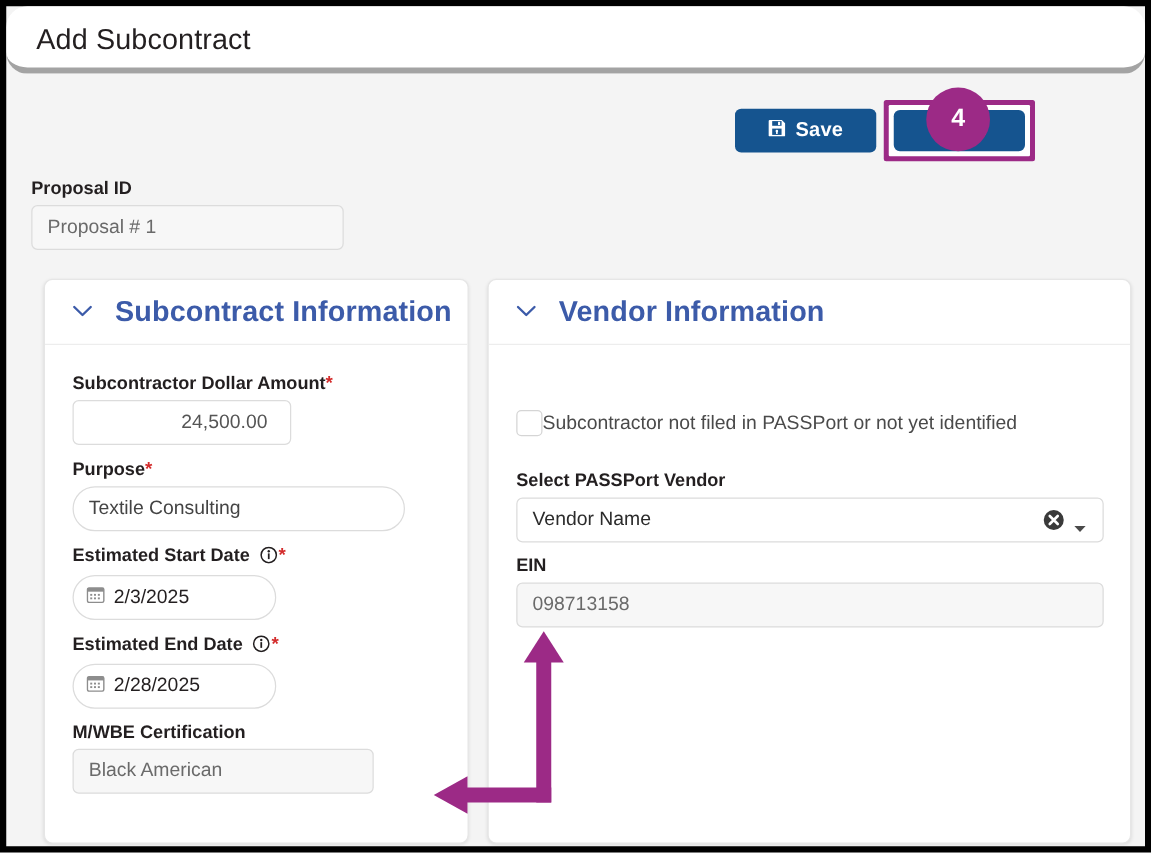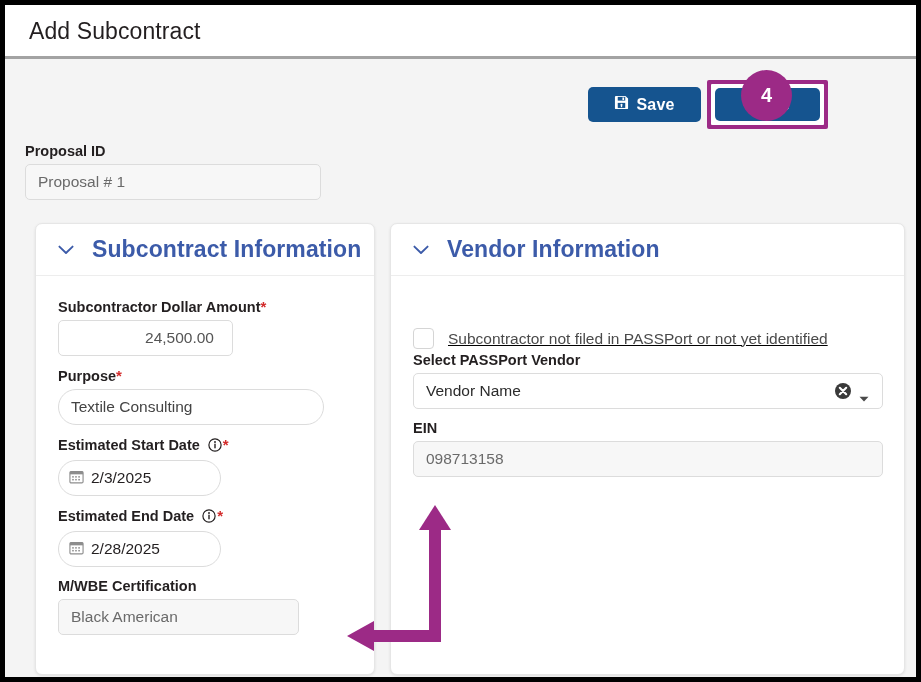--- a/index.html
+++ b/index.html
@@ -22,21 +22,22 @@
     background: #f4f4f4;
     overflow: hidden;
   }
 
   
   #title-bar {
     position: absolute;
     left: 0; top: 0;
     width: 911px; height: 54px;
     background: #ffffff;
-    border-bottom: 3px solid #a3a3a3;
+    border-bottom: 5px solid #a3a3a3;
+    border-radius: 17px;
   }
   #page-title {
     position: absolute;
     left: 24px; top: 13px;
     font-size: 23px;
     font-weight: 400;
     color: #231f20;
     letter-spacing: .1px;
   }
 
@@ -116,21 +117,21 @@
     border: 1px solid #dcdcdc;
     border-radius: 5px;
     background: #ffffff;
     display: flex;
     align-items: center;
     padding: 0 12px;
     font-size: 15.5px;
     color: #444444;
   }
   .inp.disabled { background: #f7f7f7; color: #6a6a6a; }
-  #proposal-id-input { width: 296px; }
+  #proposal-id-input { width: 250px; }
 
   
   .panel {
     position: absolute;
     background: #ffffff;
     border: 1px solid #e6e6e6;
     border-radius: 7px;
     box-shadow: 0 1px 3px rgba(0,0,0,.09);
     overflow: hidden;
   }
@@ -155,22 +156,22 @@
 
   
   #amount-input { width: 175px; justify-content: flex-end; padding-right: 18px; color: #555; }
   #purpose-input { width: 266px; border-radius: 18px; }
   .date-input { width: 163px; gap: 7px; padding-left: 10px; color: #231f20; border-radius: 18px; }
   #mwbe-input { width: 241px; }
   .fgroup { margin-bottom: 11px; }
 
   
   #vendor-checkbox-row {
-    display: flex; align-items: center; gap: 14px;
-    margin-top: 30px; margin-bottom: 3px; text-decoration: underline;
+    display: flex; align-items: center; 
+    margin-top: 30px; margin-bottom: 28px;
   }
   #vendor-checkbox {
     width: 21px; height: 21px;
     border: 1px solid #d5d5d5;
     border-radius: 4px;
     background: #ffffff;
     flex: none;
   }
   #vendor-checkbox-label { font-size: 15.5px; color: #4a4a4a; white-space: nowrap; }
   #vendor-select {

